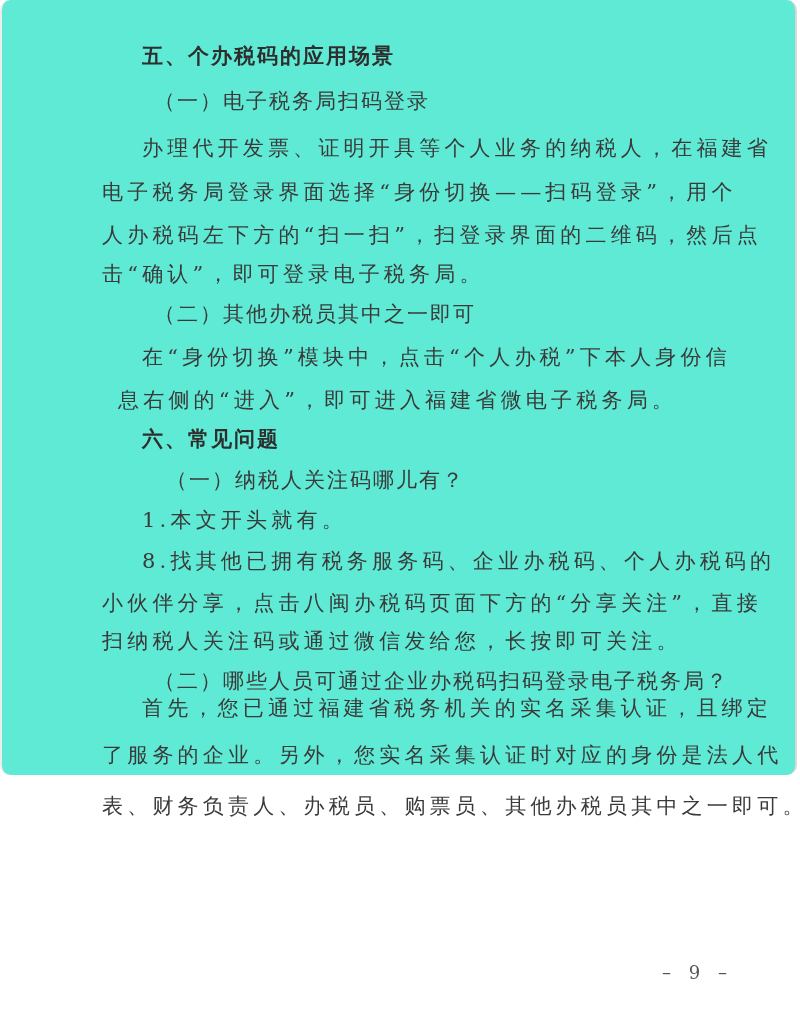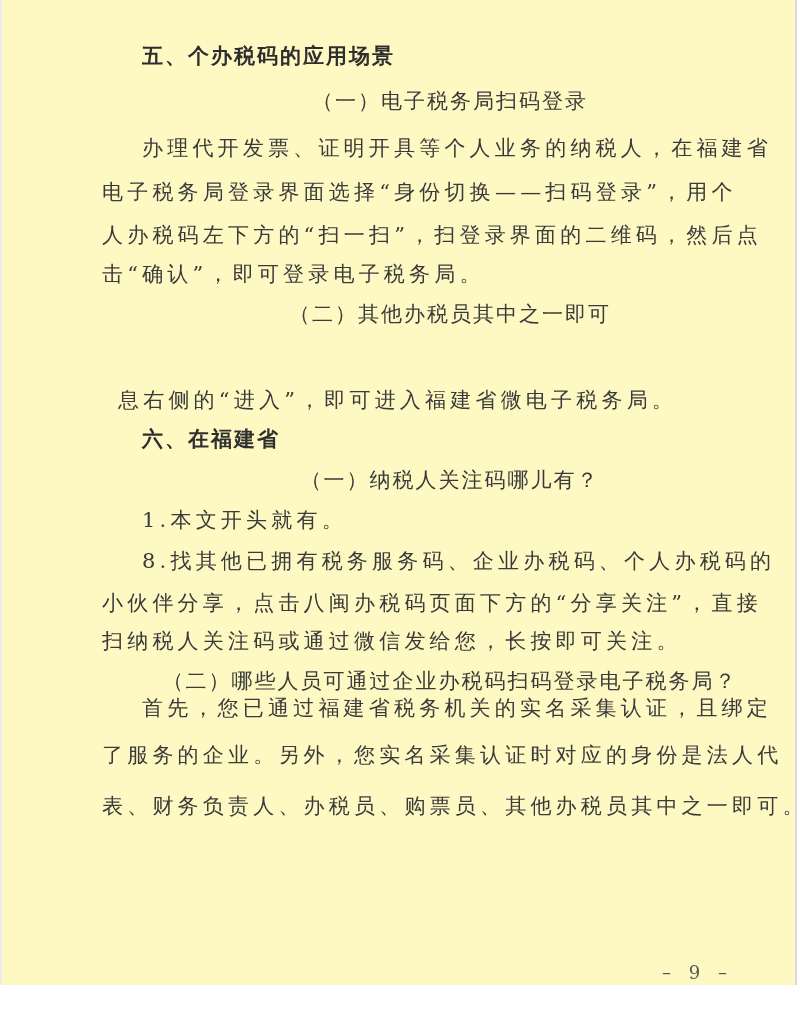--- a/index.html
+++ b/index.html
@@ -3,62 +3,64 @@
 <meta charset="utf-8">
 <style>
   html, body { margin: 0; padding: 0; }
   body {
     width: 800px; height: 1031px; background: #ffffff;
     position: relative; overflow: hidden;
     font-family: "DejaVu Serif", "Liberation Serif", serif;
     color: #3a3a3a;
   }
   .page {
-    position: absolute; left: 0; top: 0; width: 797px; height: 985px;
-    background: #fef9c3;
+    position: absolute; left: 0; top: 0; width: 797px; height: 775px;
+    background: #5eead4;
     border-right: 2px solid #d8d8d8;
     border-left: 2px solid #ececec;
     box-sizing: border-box;
+    border-radius: 10px;
   }
   .line {
     position: absolute;
     left: 100px;
     width: 620px;
     font-size: 21px;
     letter-spacing: 4.2px;
     white-space: nowrap;
     line-height: 28px;
   }
   .indent { left: 140px; }
   .h1 { font-family: "DejaVu Sans", "Liberation Sans", sans-serif; font-weight: bold; color: #2e2e2e; letter-spacing: 2px; font-size: 21px; }
-  .h2 { left: 138px; letter-spacing: 2px; text-align: center; }
+  .h2 { left: 152px; letter-spacing: 2px; }
   .pagenum {
     position: absolute; left: 660px; top: 962px;
     font-size: 18px; color: #555; letter-spacing: 6px;
   }
 </style>
 </head>
 <body>
 
 <div class="page">
 
   <div class="line indent h1" style="top:42px;">五、个办税码的应用场景</div>
 
   <div class="line h2" style="top:87px;">（一）电子税务局扫码登录</div>
   <div class="line indent" style="top:134px;">办理代开发票、证明开具等个人业务的纳税人，在福建省</div>
   <div class="line" style="top:178px;">电子税务局登录界面选择“身份切换——扫码登录”，用个</div>
   <div class="line" style="top:221px;">人办税码左下方的“扫一扫”，扫登录界面的二维码，然后点</div>
   <div class="line" style="top:260px;">击“确认”，即可登录电子税务局。</div>
 
   <div class="line h2" style="top:300px;">（二）其他办税员其中之一即可</div>
+  <div class="line indent" style="top:343px;">在“身份切换”模块中，点击“个人办税”下本人身份信</div>
   <div class="line" style="top:386px;margin-left:16px;">息右侧的“进入”，即可进入福建省微电子税务局。</div>
 
-  <div class="line indent h1" style="top:425px;">六、在福建省</div>
+  <div class="line indent h1" style="top:425px;">六、常见问题</div>
 
-  <div class="line h2" style="top:466px;">（一）纳税人关注码哪儿有？</div>
+  <div class="line h2" style="top:466px;margin-left:12px;">（一）纳税人关注码哪儿有？</div>
   <div class="line indent" style="top:506px;">1.本文开头就有。</div>
   <div class="line indent" style="top:547px;">8.找其他已拥有税务服务码、企业办税码、个人办税码的</div>
   <div class="line" style="top:589px;">小伙伴分享，点击八闽办税码页面下方的“分享关注”，直接</div>
   <div class="line" style="top:627px;">扫纳税人关注码或通过微信发给您，长按即可关注。</div>
 
   <div class="line h2" style="top:667px;">（二）哪些人员可通过企业办税码扫码登录电子税务局？</div>
   <div class="line indent" style="top:694px;">首先，您已通过福建省税务机关的实名采集认证，且绑定</div>
   <div class="line" style="top:741px;">了服务的企业。另外，您实名采集认证时对应的身份是法人代</div>
   <div class="line" style="top:792px;">表、财务负责人、办税员、购票员、其他办税员其中之一即可。</div>
 

